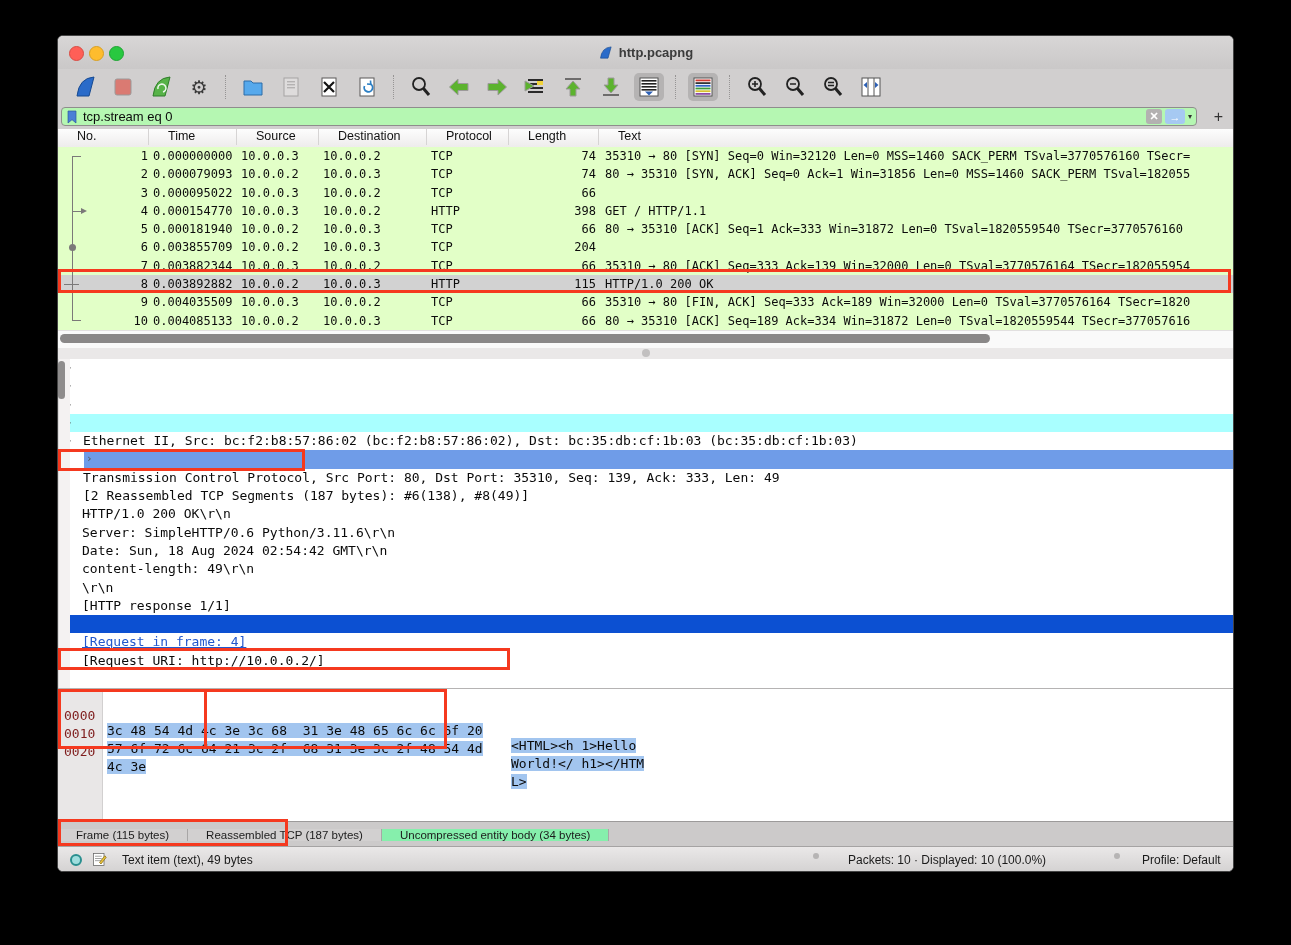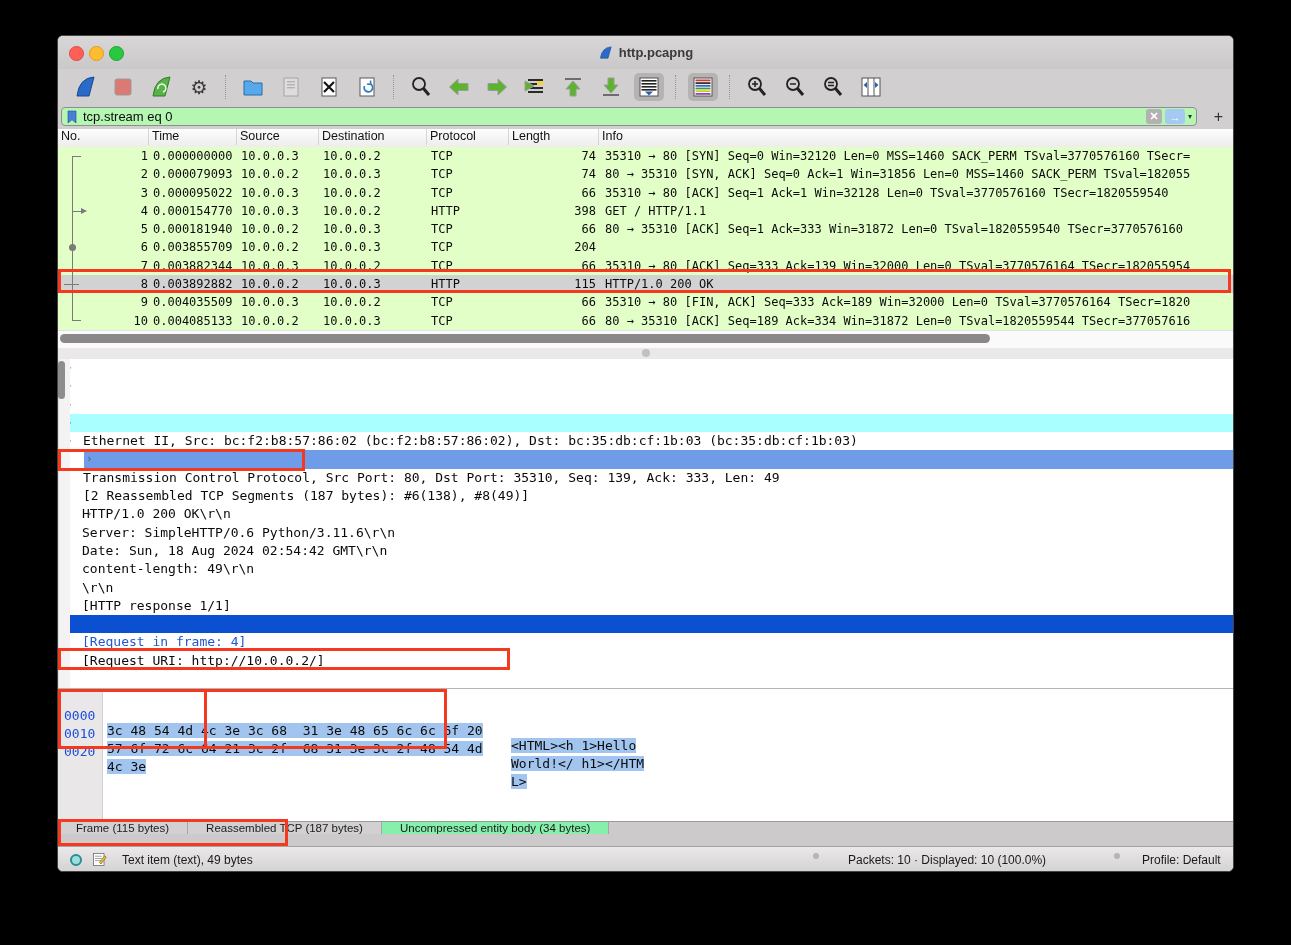--- a/index.html
+++ b/index.html
@@ -41,21 +41,21 @@
        font-size:11px;font-weight:bold;display:flex;align-items:center;
        justify-content:center;margin-right:3px}
   .f-apply{width:20px;height:15px;background:#a6c9f2;border-radius:3px;color:#fff;
        font-size:11px;display:flex;align-items:center;justify-content:center;margin-right:3px}
   .f-caret{font-size:8px;color:#333}
   .f-plus{position:absolute;right:10px;top:2px;font-size:16px;color:#333;line-height:19px}
 
   
   .plheader{top:93px;height:18px;background:linear-gradient(#fdfdfd,#eeecec);
             border-bottom:1px solid #c2c0c0;font-size:12.5px;color:#111}
-  .plheader span{position:absolute;top:0;border-left:1px solid #d6d4d4;padding-left:3px;height:16px}
+  .plheader span{position:absolute;top:0;border-left:1px solid #d6d4d4;padding-left:19px;height:16px}
   .plheader span:first-child{border-left:none}
   .h-no{left:0}.h-time{left:90px}.h-src{left:178px}.h-dst{left:260px}
   .h-proto{left:368px}.h-len{left:450px}.h-info{left:540px}
 
   .rows{top:111px;height:183px;background:#fff}
   .prow{position:relative;height:18.3px;background:#e2ffc7;
         font-family:"DejaVu Sans Mono",monospace;font-size:12px;color:#0c0c0c;white-space:pre}
   .prow.sel{background:#d2d2d2}
   .c{position:absolute;top:2px}
   .c-no{left:20px;width:70px;text-align:right}
@@ -84,39 +84,39 @@
   .details{top:323px;height:329px;background:#fff;
            font-family:"DejaVu Sans Mono",monospace;font-size:13px}
   .drow{position:relative;height:18.3px;line-height:18.3px;white-space:pre;color:#0a0a0a}
   .exp{position:absolute;top:0;color:#555;font-size:11px}
   .drow.i0 .exp{left:8px}  .drow.i0 .dtext{padding-left:25px;display:block}
   .drow.i1 .exp{left:28px} .drow.i1 .dtext{padding-left:24px;display:block}
   .drow.cyan{background:#a9ffff}
   .drow.blue{background:#6f9ce8}
   .drow.bluep{background:linear-gradient(to right,#fff 26px,#6f9ce8 26px)}
   .drow.seld{background:#0c50d2;color:#fff}
-  .drow.link .dtext{color:#2157cd;}
+  .drow.link .dtext{color:#2157cd;text-decoration:underline}
   .vscroll-track{position:absolute;right:0;top:323px;width:11px;height:329px;
                  background:#f4f2f2;border-left:1px solid #dddbdb}
   .vthumb{position:absolute;right:2px;top:325px;width:7px;height:38px;background:#8e8c8c;border-radius:4px}
 
   
   .hexpane{top:652px;height:133px;background:#fff;border-top:1px solid #b5b3b3}
   .hexcol{position:absolute;left:0;top:0;width:44px;height:100%;background:#e9e7e7;
           border-right:1px solid #d2d0d0}
   .hexrows{position:absolute;left:0;top:4px;right:0}
   .hrow{position:relative;height:18px;font-family:"DejaVu Sans Mono",monospace;
         font-size:13px;white-space:pre;color:#0b0b0b}
-  .hoff{position:absolute;left:6px;color:#1d4ed8}
+  .hoff{position:absolute;left:6px;color:#7f1d1d}
   .hbytes{position:absolute;left:49px;background:#a2c5ef}
   .hascii{position:absolute;left:453px;background:#a2c5ef}
 
   
   .tabbar{top:785px;height:25px;background:#cccaca;border-top:1px solid #9c9a9a;
-          display:flex;align-items:flex-start}
+          display:flex;align-items:center}
   .btab{display:flex;align-items:center;padding:0 18px;border-right:1px solid #a8a6a6;
         font-size:11.5px;color:#1c1c1c;background:#d2d0d0;white-space:nowrap}
   .btab.selected{background:#86efac}
 
   
   .statusbar{top:810px;height:27px;background:linear-gradient(#eae8e8,#d2d0d0);
              border-top:1px solid #a5a3a3;font-size:12px;color:#1a1a1a}
   .statusbar span{position:absolute;top:6px;white-space:nowrap}
   .expert-circle{position:absolute;left:12px;top:7px;width:12px;height:12px;
                  border-radius:50%;background:#9fdede;border:2px solid #2a8f8f;box-sizing:border-box}
@@ -311,21 +311,21 @@
     <div class="f-plus">+</div>
   </div>
 
   <div class="plheader">
     <span class="h-no">No.</span>
     <span class="h-time">Time</span>
     <span class="h-src">Source</span>
     <span class="h-dst">Destination</span>
     <span class="h-proto">Protocol</span>
     <span class="h-len">Length</span>
-    <span class="h-info">Info</span>
+    <span class="h-info">Text</span>
   </div>
 
   <div class="rows" id="packet-rows">
 
   <div class="prow">
         <span class="c c-no">1</span>
         <span class="c c-time">0.000000000</span>
         <span class="c c-src">10.0.0.3</span>
         <span class="c c-dst">10.0.0.2</span>
         <span class="c c-proto">TCP</span>
@@ -341,21 +341,20 @@
         <span class="c c-len">74</span>
         <span class="c c-info">80 → 35310 [SYN, ACK] Seq=0 Ack=1 Win=31856 Len=0 MSS=1460 SACK_PERM TSval=182055</span>
       </div>
       <div class="prow">
         <span class="c c-no">3</span>
         <span class="c c-time">0.000095022</span>
         <span class="c c-src">10.0.0.3</span>
         <span class="c c-dst">10.0.0.2</span>
         <span class="c c-proto">TCP</span>
         <span class="c c-len">66</span>
-        <span class="c c-info">35310 → 80 [ACK] Seq=1 Ack=1 Win=32128 Len=0 TSval=3770576160 TSecr=1820559540</span>
       </div>
       <div class="prow">
         <span class="c c-no">4</span>
         <span class="c c-time">0.000154770</span>
         <span class="c c-src">10.0.0.3</span>
         <span class="c c-dst">10.0.0.2</span>
         <span class="c c-proto">HTTP</span>
         <span class="c c-len">398</span>
         <span class="c c-info">GET / HTTP/1.1</span>
       </div>

